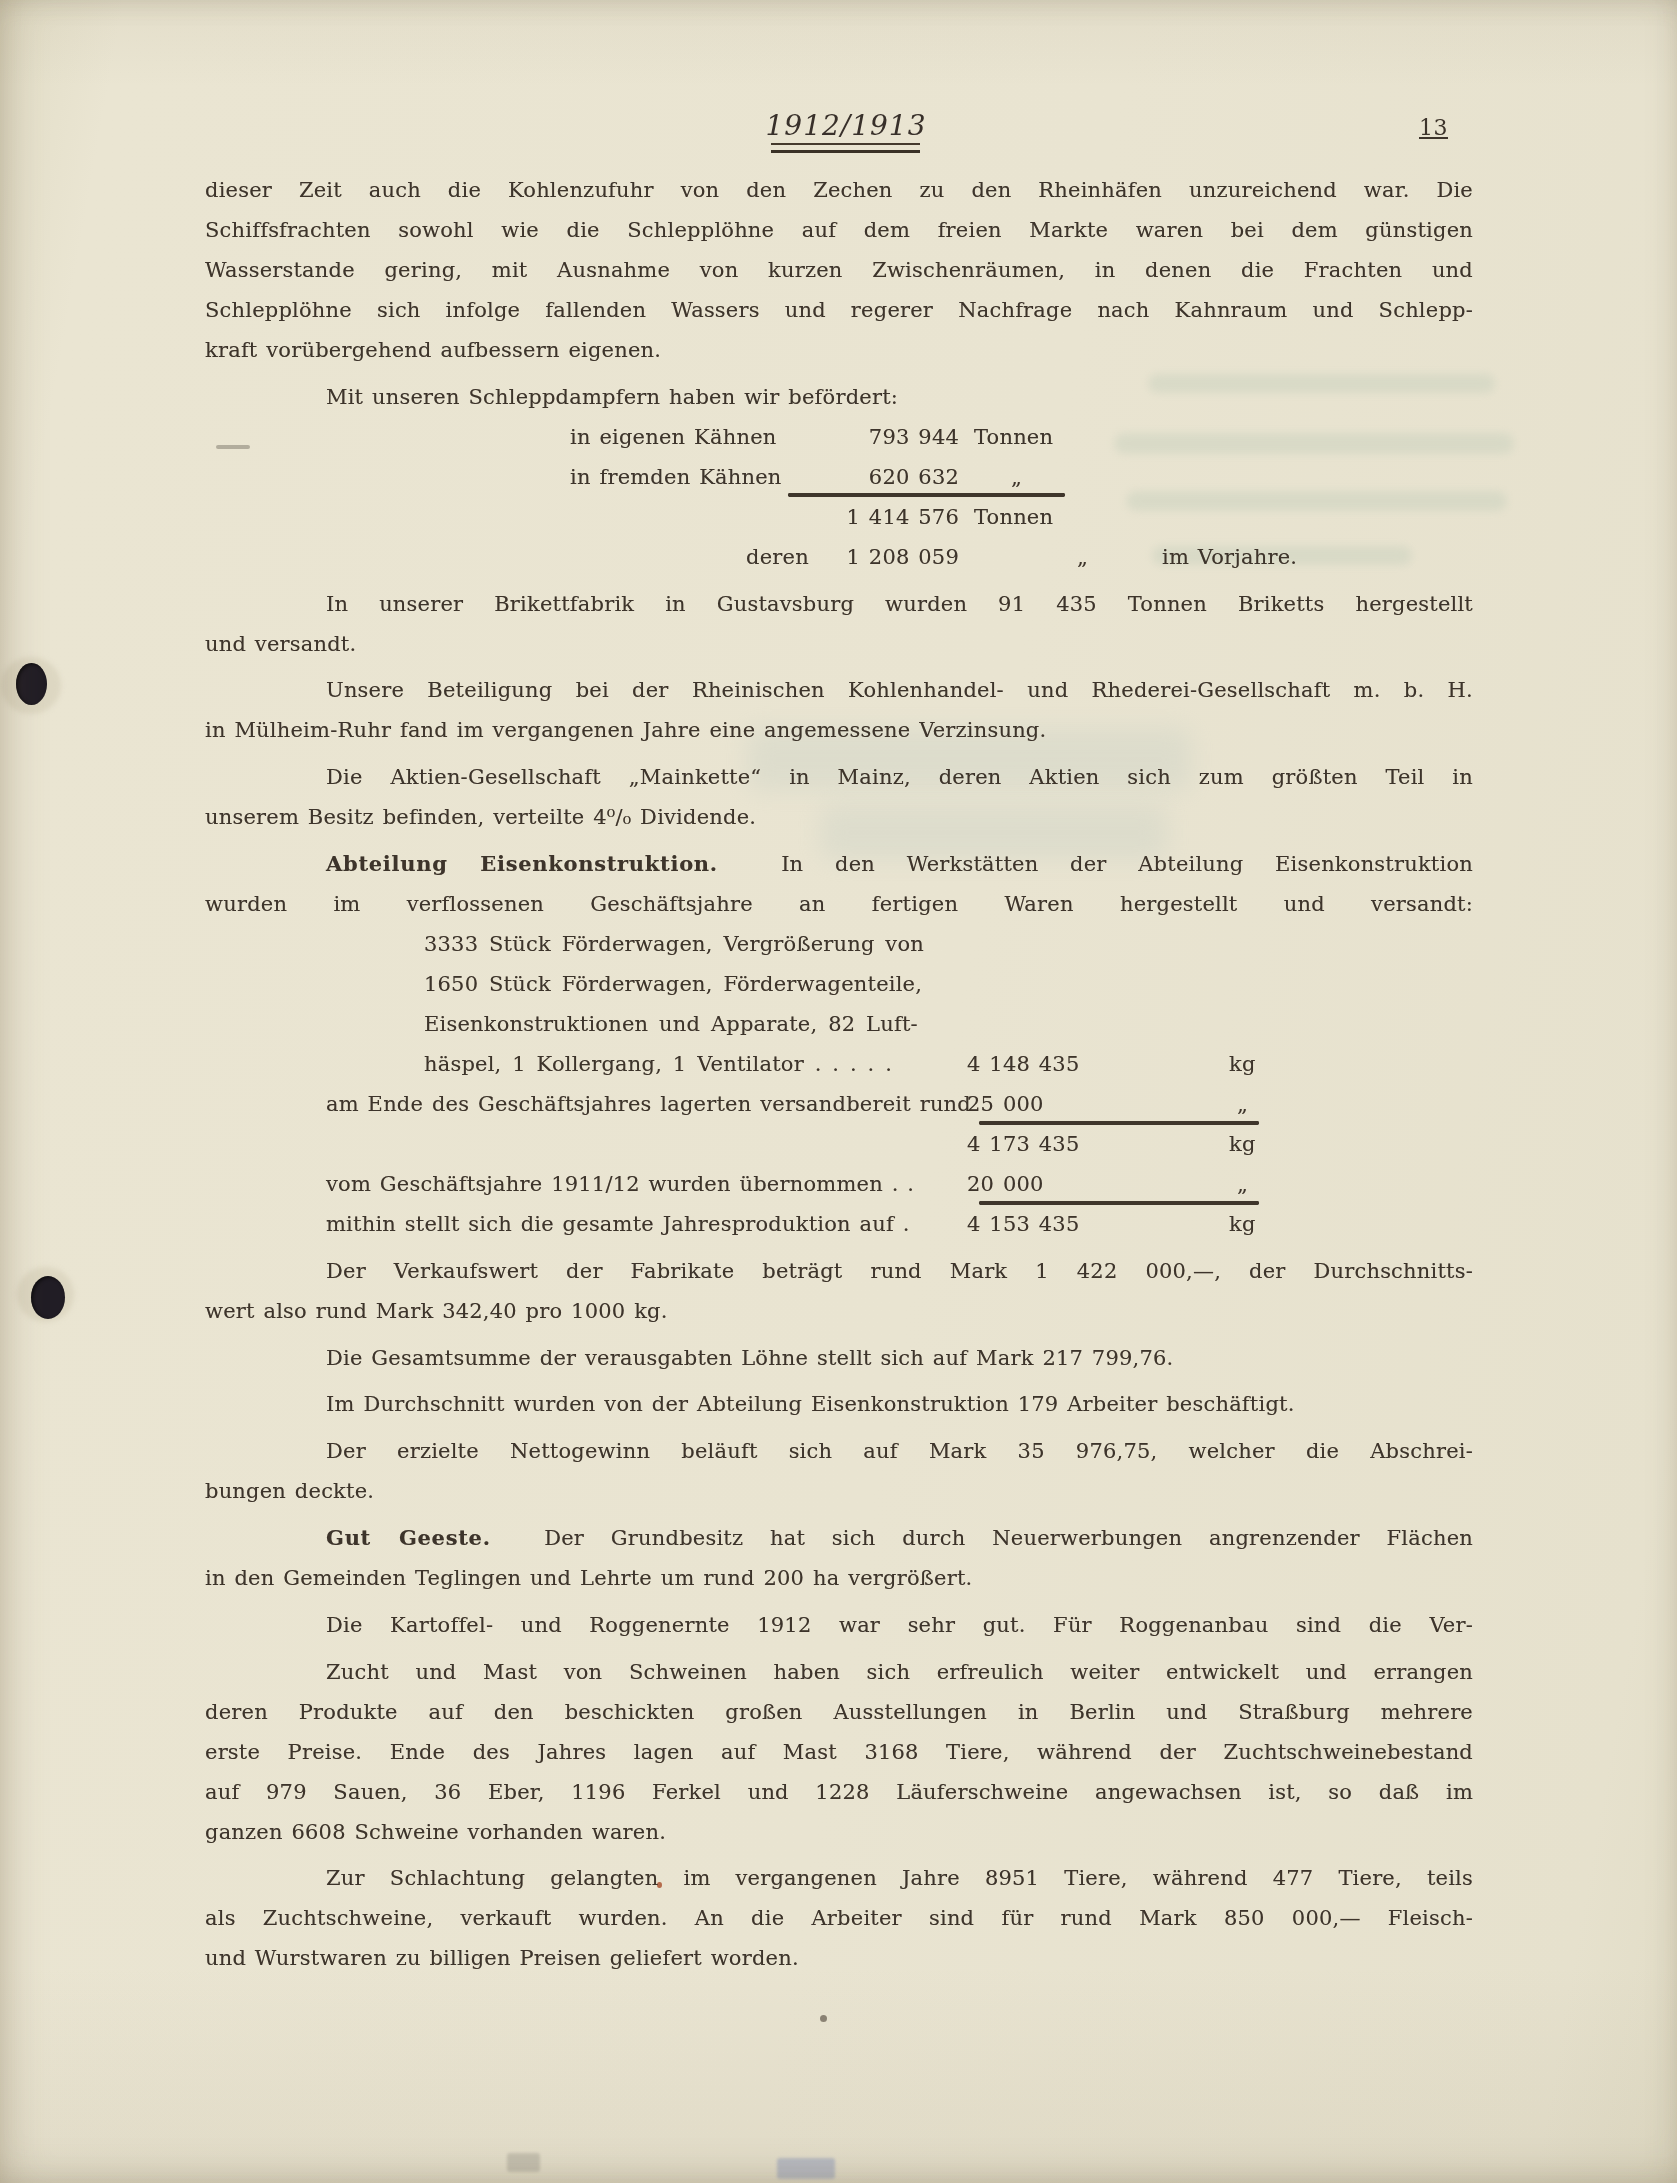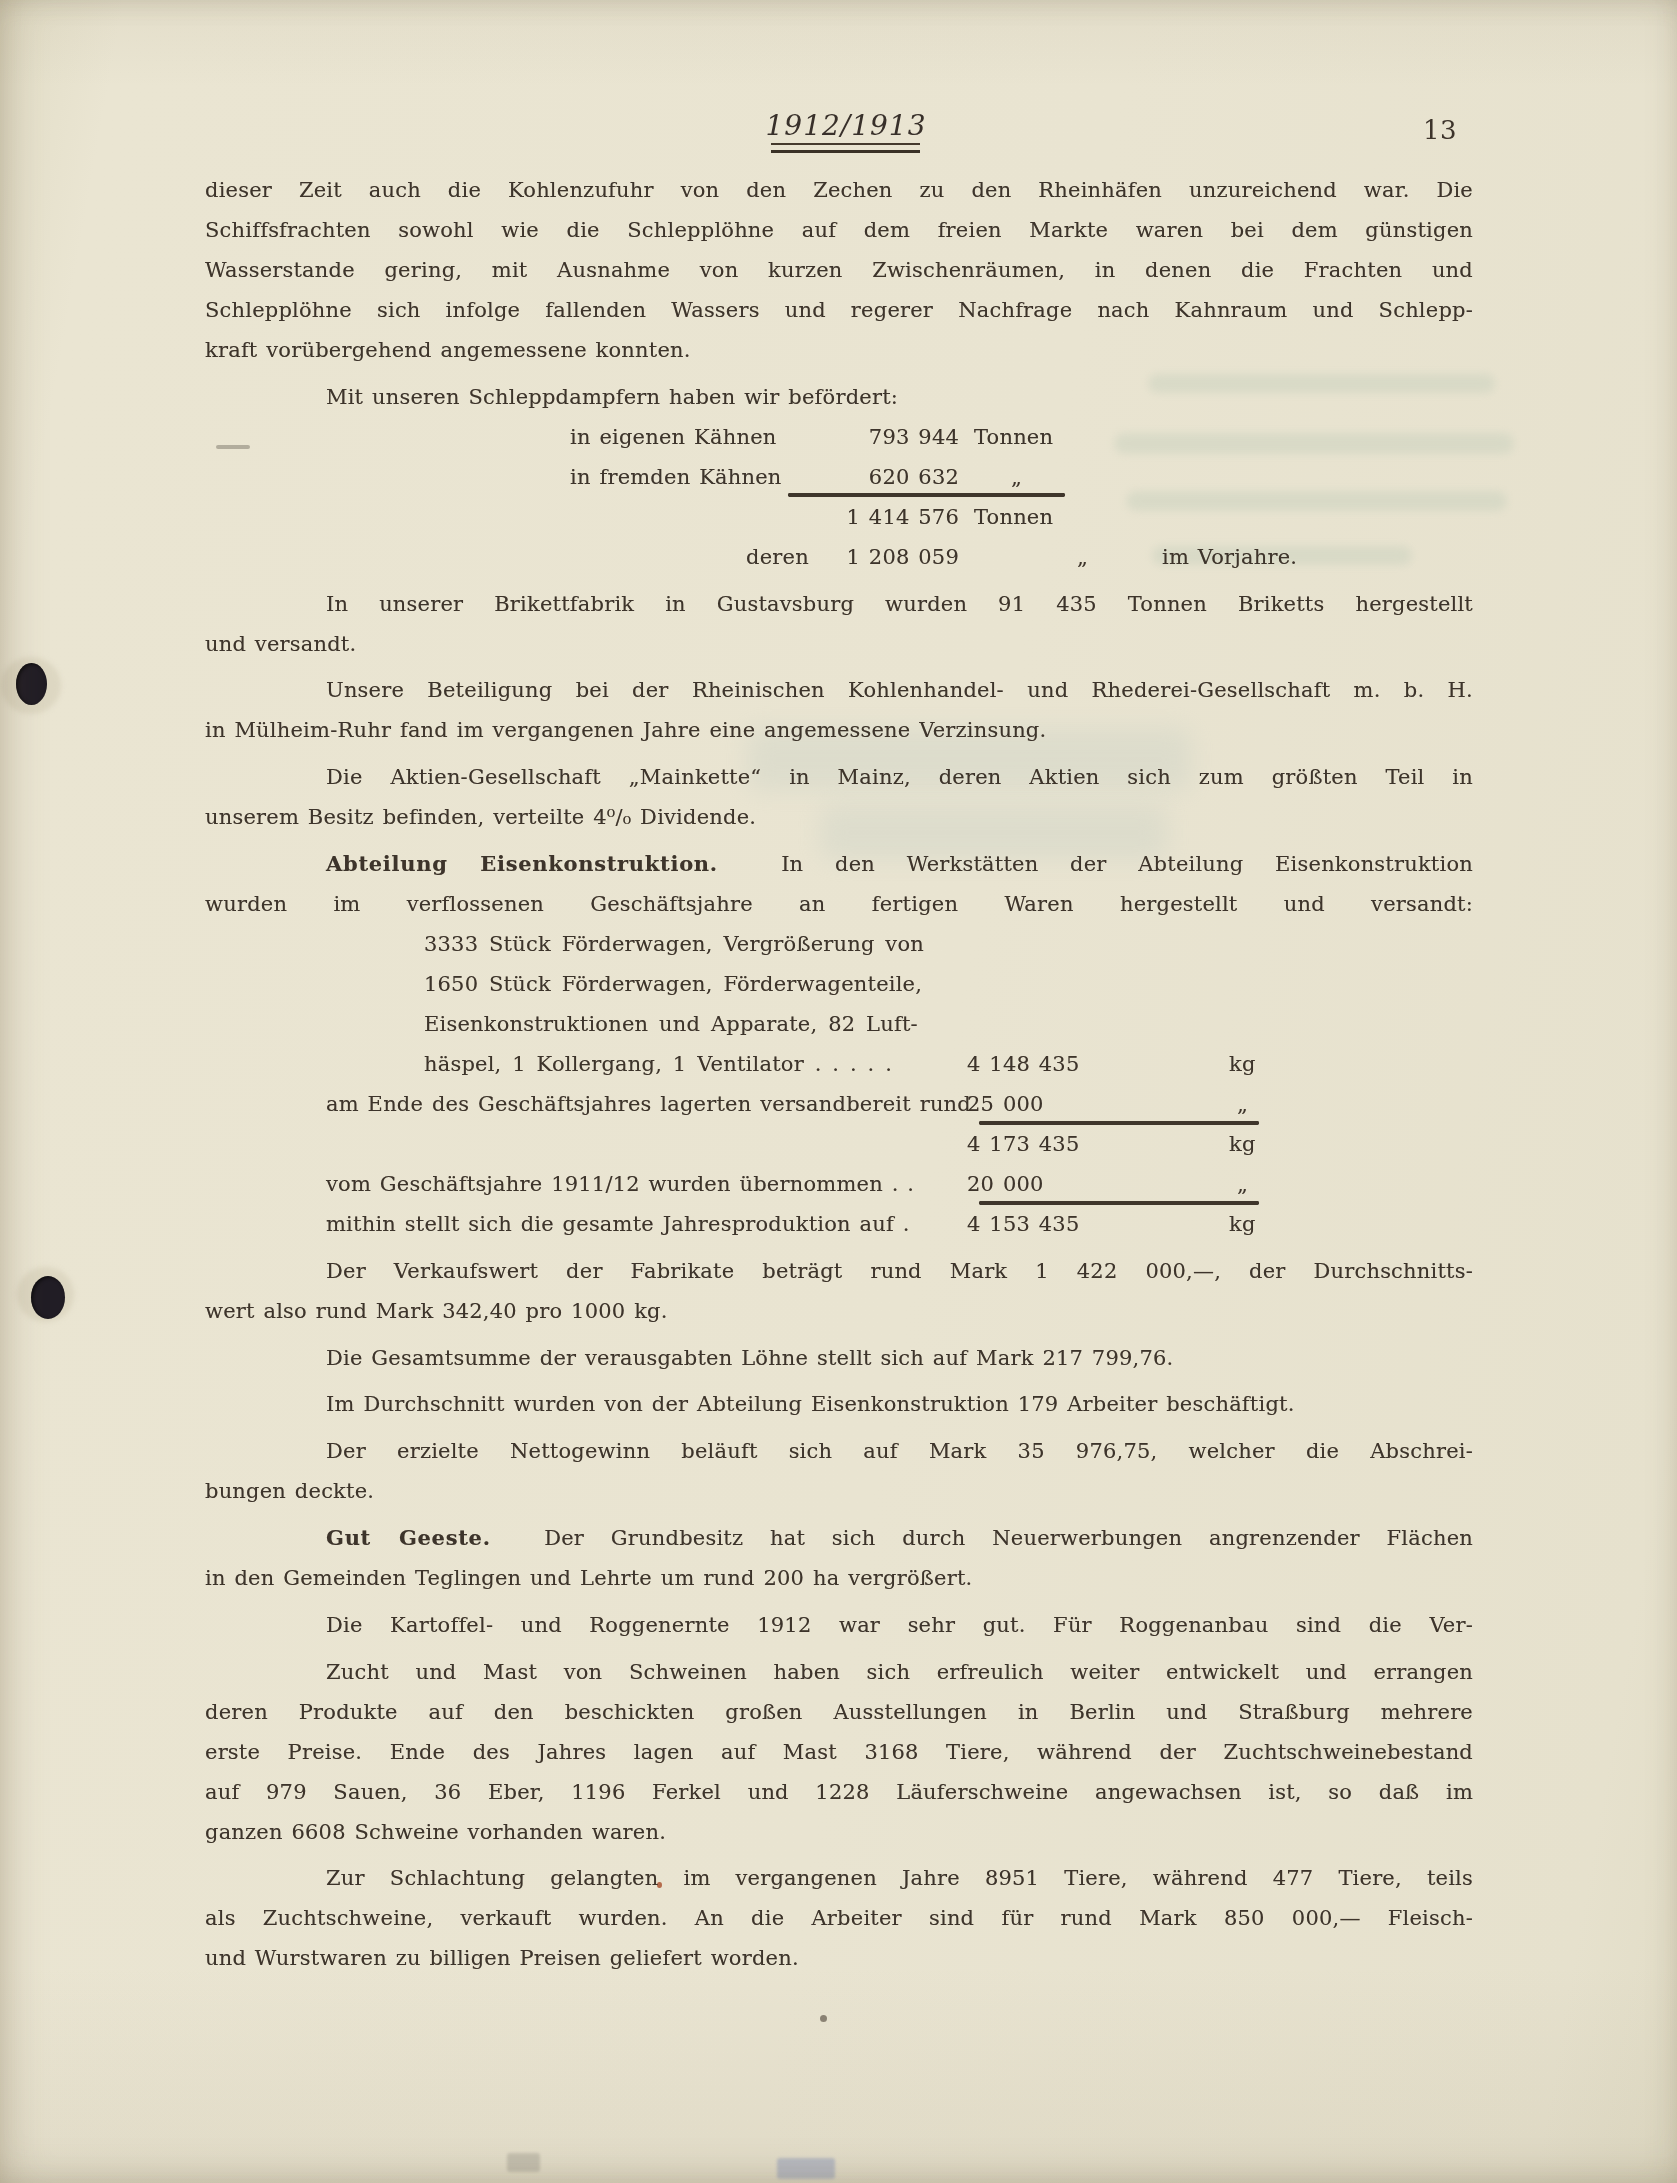--- a/index.html
+++ b/index.html
@@ -28,22 +28,22 @@
   }
   
   .hdr-title{
     position:absolute;top:109px;left:764px;width:164px;
     text-align:center;font-style:italic;font-size:28px;letter-spacing:1px;
     color:#38302a;
   }
   .hdr-rule1{position:absolute;top:143px;left:771px;width:149px;height:1.9px;background:#453a2d;}
   .hdr-rule2{position:absolute;top:150px;left:771px;width:149px;height:3.4px;background:#3a3126;}
   .page-num{
-    position:absolute;top:115px;right:221px;
-    font-size:26px;color:#3d342b;letter-spacing:0.5px;
+    position:absolute;top:115px;right:230px;
+    font-size:22px;color:#3d342b;letter-spacing:0.5px;text-decoration:underline;
   }
   
   .body{
     position:absolute;left:205px;top:170px;width:1268px;
     font-size:21px;letter-spacing:0.2px;word-spacing:1.9px;color:#3d342b;
     text-shadow:0 0 0.5px rgba(58,46,34,.35);
   }
   .ln{height:40px;line-height:40px;white-space:nowrap;}
   .just{text-align:justify;text-align-last:justify;white-space:normal;}
   .ind{text-indent:121px;}
@@ -94,21 +94,21 @@
   <div class="hdr-rule1"></div>
   <div class="hdr-rule2"></div>
   <div class="page-num">13</div>
 
   <div class="body">
 
     <div class="ln just">dieser Zeit auch die Kohlenzufuhr von den Zechen zu den Rheinhäfen unzureichend war.  Die</div>
     <div class="ln just">Schiffsfrachten sowohl wie die Schlepplöhne auf dem freien Markte waren bei dem günstigen</div>
     <div class="ln just">Wasserstande gering, mit Ausnahme von kurzen Zwischenräumen, in denen die Frachten und</div>
     <div class="ln just">Schlepplöhne sich infolge fallenden Wassers und regerer Nachfrage nach Kahnraum und Schlepp-</div>
-    <div class="ln">kraft vorübergehend angemessene konnten.</div>
+    <div class="ln">kraft vorübergehend aufbessern eigenen.</div>
 
     <div class="ln ind para">Mit unseren Schleppdampfern haben wir befördert:</div>
 
     <div style="position:relative;">
       <div class="row">
         <span style="left:365px">in eigenen Kähnen</span>
         <span class="num-t">793 944</span>
         <span style="left:769px">Tonnen</span>
       </div>
       <div class="row">

